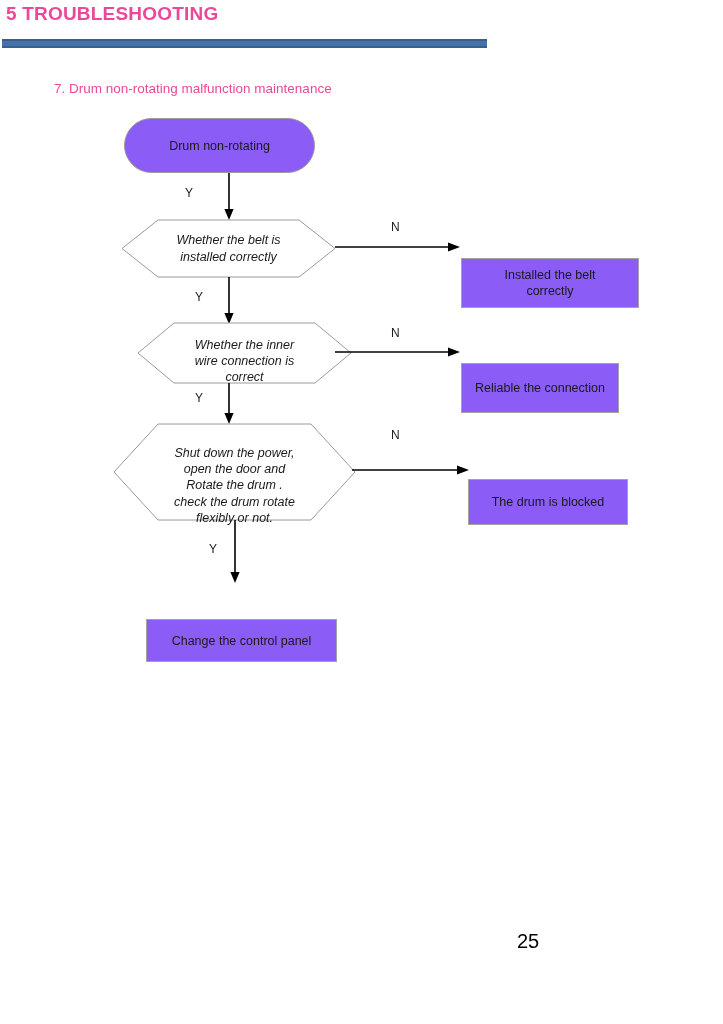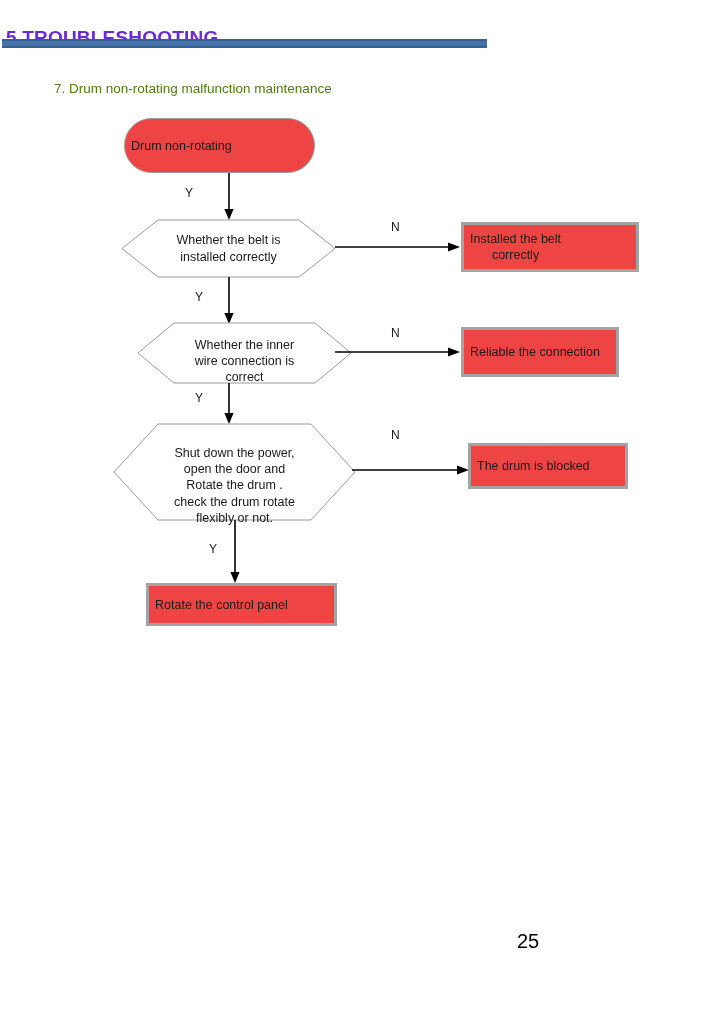--- a/index.html
+++ b/index.html
@@ -17,23 +17,22 @@
   }
 
   
   #page-heading {
     position: absolute;
     left: 6px;
     top: 3px;
     font-size: 19px;
     font-weight: bold;
     letter-spacing: 0.2px;
-    color: #6d28d9;
+    color: #ec4899;
     white-space: nowrap;
-    margin-top: 24px;
   }
   #heading-rule {
     position: absolute;
     left: 2px;
     top: 39px;
     width: 485px;
     height: 9px;
     background: #4472a8;
     border-top: 2px solid #2e5membrane;
     box-sizing: border-box;
@@ -42,49 +41,50 @@
     border-top: 2px solid #35608f;
     border-bottom: 2px solid #35608f;
   }
 
   
   #section-subtitle {
     position: absolute;
     left: 54px;
     top: 81px;
     font-size: 13.5px;
-    color: #4d7c0f;
+    color: #ec4899;
     white-space: nowrap;
   }
 
   
   .node {
     position: absolute;
     box-sizing: border-box;
     display: flex;
     align-items: center;
-    justify-content: flex-start;
+    justify-content: center;
     text-align: center;
     font-size: 12.5px;
     line-height: 1.28;
     color: #1a1a1a;
-    background: #ef4444;
+    background: #8b5cf6;
   }
   .node-text { white-space: pre-line; padding: 0 6px; }
 
   .rect {
-    border: 3px solid #a3a3a3;
+    border: 1px solid #a3a3a3;
+    margin-top: 36px;
   }
   .stadium {
     border: 1px solid #9a9a9a;
     border-radius: 40px;
   }
 
   
-  .hex-wrap { position: absolute; }
+  .hex-wrap { position: absolute; font-style: italic; }
   .hex-wrap svg { position: absolute; left: 0; top: 0; overflow: visible; }
   .hex-label {
     position: absolute;
     left: 0; top: 0;
     width: 100%; height: 100%;
     display: flex;
     align-items: center;
     justify-content: center;
     text-align: center;
     font-size: 12.5px;
@@ -203,16 +203,16 @@
   <span class="node-text">The drum is blocked</span>
 </div>
 
 <svg class="conn" style="left:234px; top:520px; width:10px; height:64px;">
   <line x1="1" y1="0" x2="1" y2="55"></line>
   <polygon points="1,63 -3.6,52 5.6,52"></polygon>
 </svg>
 <div class="edge-label" style="left:209px; top:542px;">Y</div>
 
 <div class="node rect" style="left:146px; top:583px; width:191px; height:43px;">
-  <span class="node-text">Rotate the control panel</span>
+  <span class="node-text">Change the control panel</span>
 </div>
 
 <div id="page-number">25</div>
 
 </body></html>

